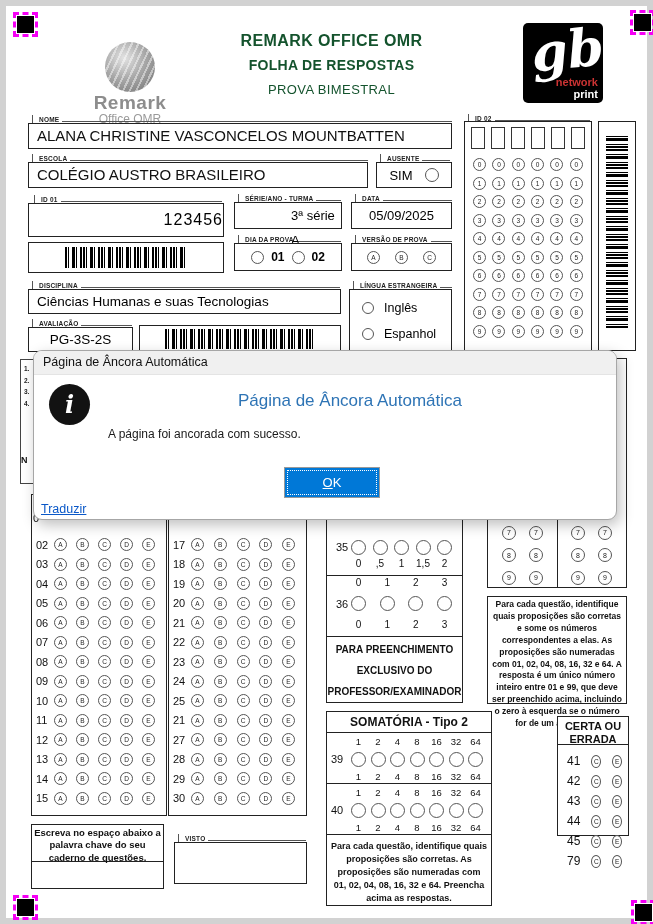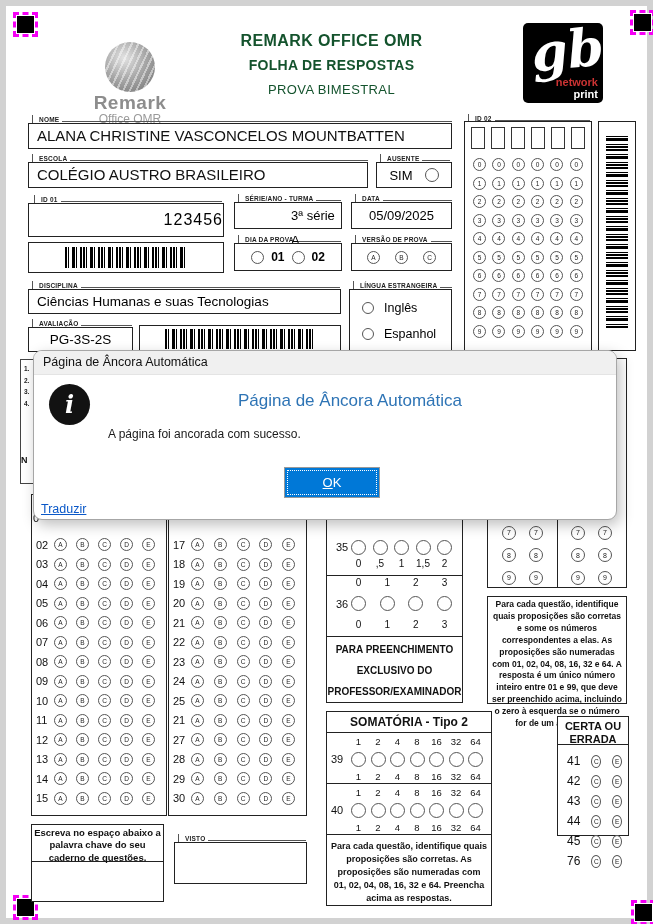--- a/index.html
+++ b/index.html
@@ -853,28 +853,28 @@
             <div class="cnum">44</div>
             <div class="cbub">C</div>
             <div class="cbub">E</div>
           </div>
           <div class="crow">
             <div class="cnum">45</div>
             <div class="cbub">C</div>
             <div class="cbub">E</div>
           </div>
           <div class="crow">
-            <div class="cnum">76</div>
+            <div class="cnum">79</div>
             <div class="cbub">C</div>
             <div class="cbub">E</div>
           </div>
         </div>
     </div>
 
-    <div class="fbox" style="left:25px;top:818px;width:133px;height:78px;">
+    <div class="fbox" style="left:25px;top:818px;width:133px;height:65px;">
       <div class="noteb" style="font-size:9.5px;line-height:12.3px;height:37px;border-bottom:1.5px solid #222;padding-top:2px;box-sizing:border-box;">Escreva no espaço abaixo a palavra chave do seu caderno de questões.</div>
     </div>
 
     <div class="fbox" style="left:168px;top:836px;width:133px;height:42px;"></div>
   </div>
 
   <div class="dialog">
     <div class="dtitle">Página de Âncora Automática</div>
     <div class="dicon">i</div>
     <div class="dheading">Página de Âncora Automática</div>

